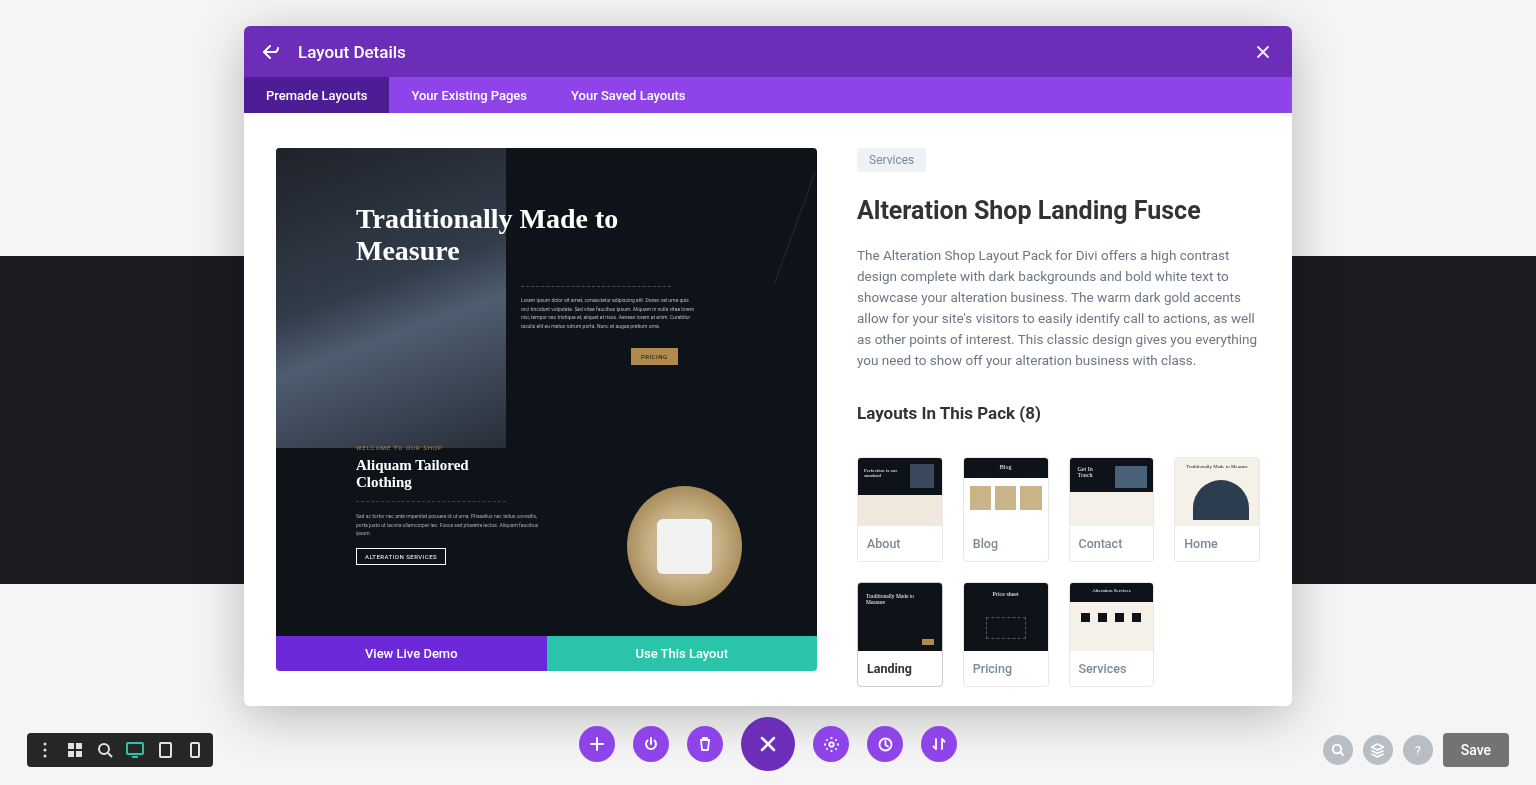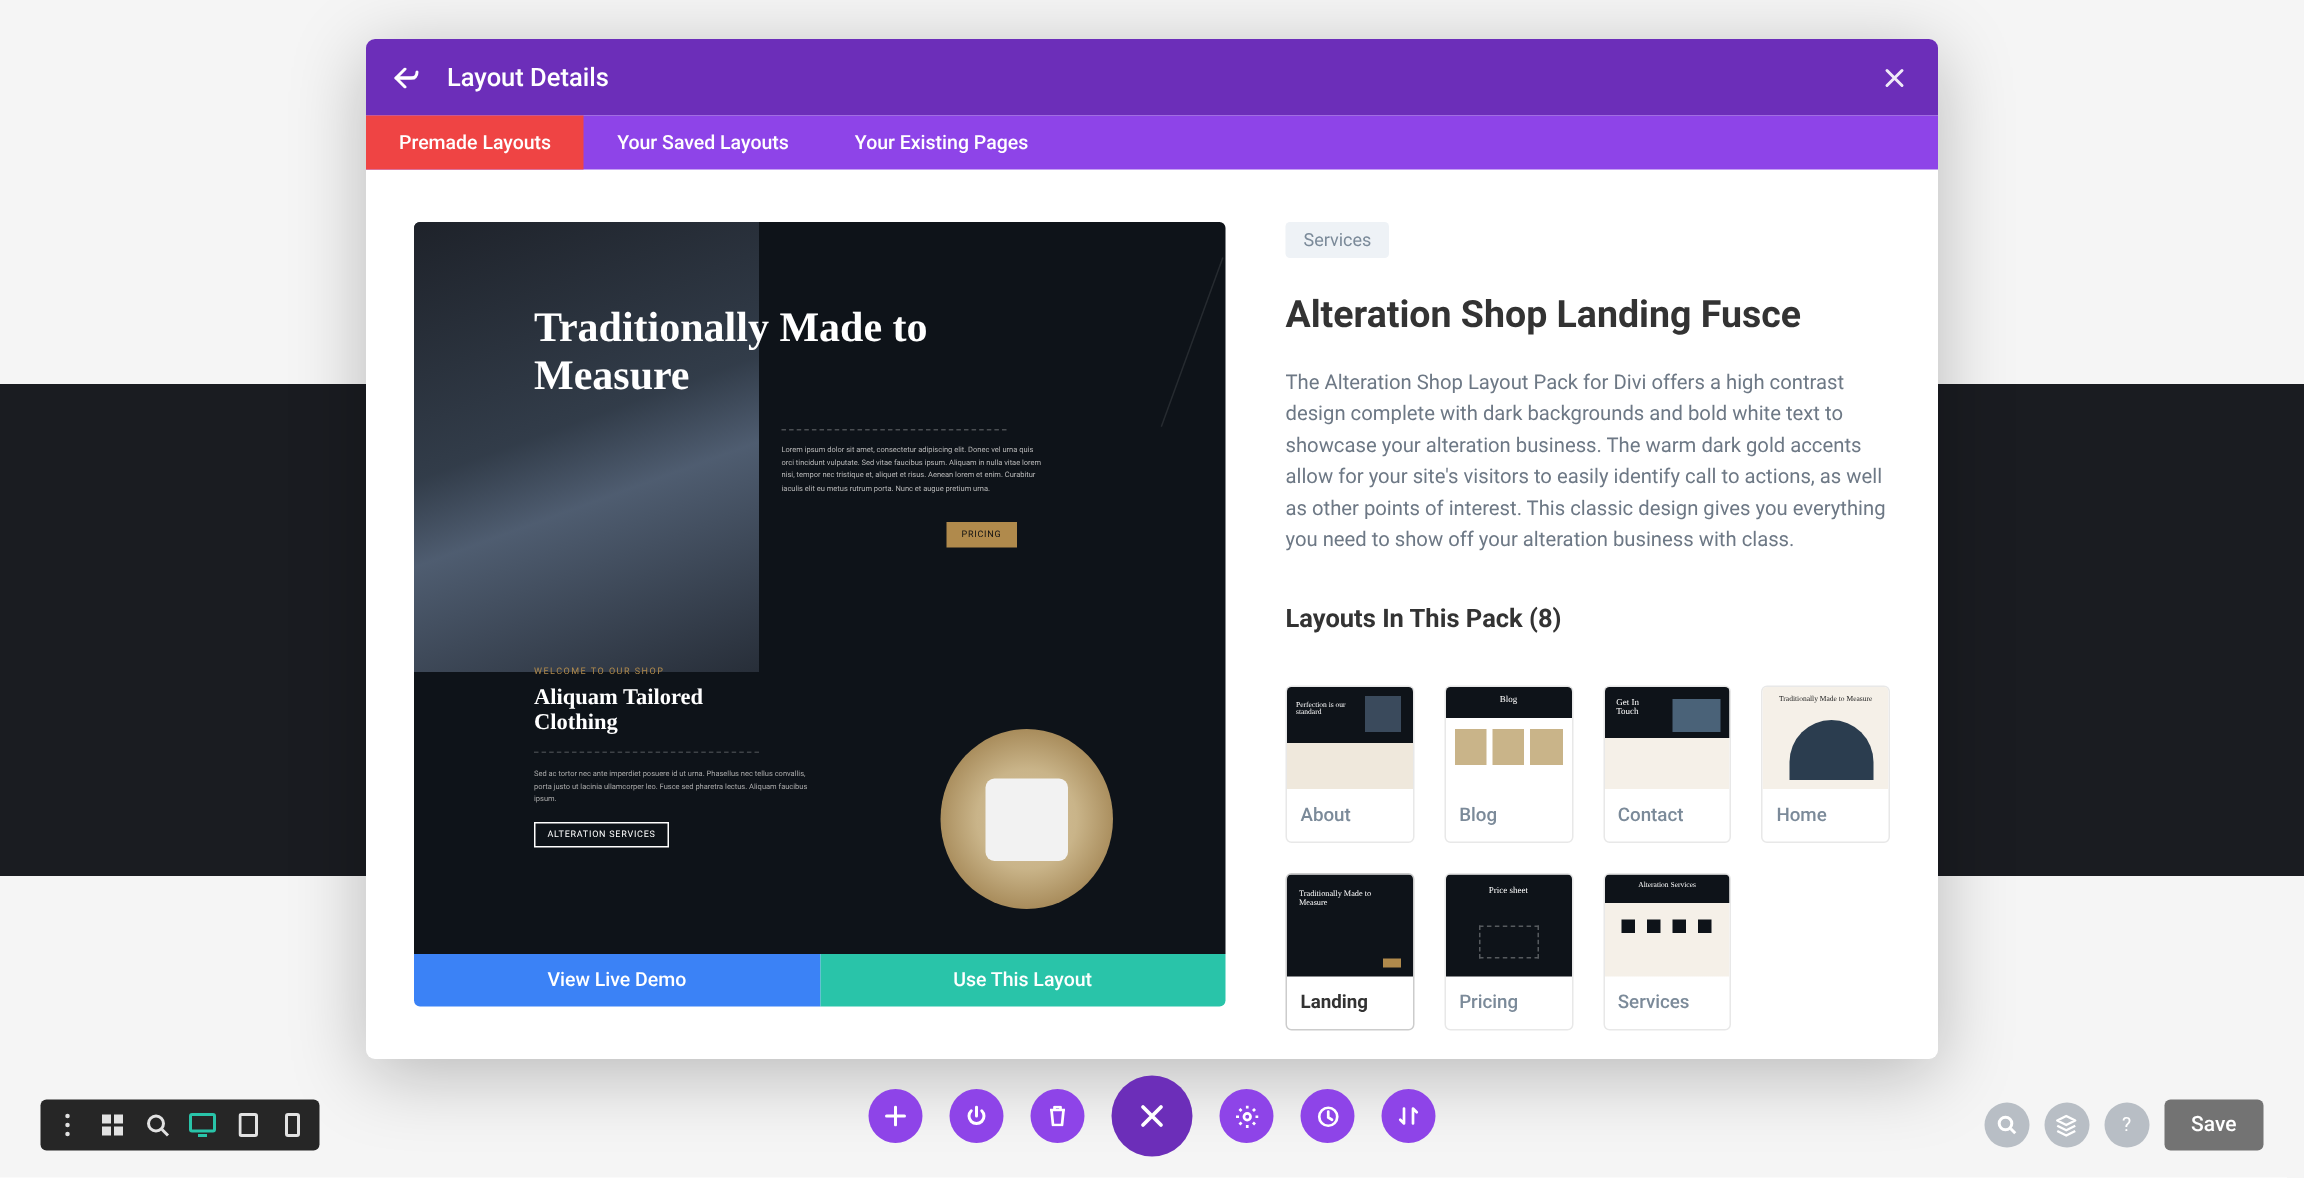--- a/index.html
+++ b/index.html
@@ -21,21 +21,21 @@
 .modal-header .title { font-size: 17px; font-weight: 500; flex: 1; }
 .modal-header .close { font-size: 16px; cursor: pointer; padding: 4px; color:#fff; opacity:.9; }
 
 .modal-tabs {
   background: #8e44e8; display: flex; height: 36px;
 }
 .modal-tabs .tab {
   padding: 0 22px; display: flex; align-items: center; color: #fff; font-size: 13px;
   cursor: pointer; font-weight: 500;
 }
-.modal-tabs .tab.active { background: #ef4444; }
+.modal-tabs .tab.active { background: #4c1d95; }
 
 .modal-body {
   flex: 1; padding: 35px 32px; display: flex; gap: 40px; overflow: auto;
 }
 
 .preview-col { width: 541px; display: flex; flex-direction: column; }
 .preview-frame {
   flex: 1; background: #0e1319; border-radius: 4px 4px 0 0; overflow: hidden; position: relative;
   color: #fff; min-height: 448px;
 }
@@ -52,21 +52,21 @@
 .preview-frame .divider2 { border:none;border-top:1px dashed rgba(255,255,255,.2); width:150px; margin:10px 0; }
 .preview-frame .lorem2 { font-size:5px; color:#a9a9a9; width:190px; line-height:1.7; }
 .preview-frame .btn-outline { display:inline-block; border:1px solid #fff; font-size:6px; padding:4px 8px; margin-top:10px; letter-spacing:.5px;}
 .preview-frame .machine { position:absolute; right:75px; bottom:30px; width:115px; height:120px;
   background: radial-gradient(circle at 50% 50%, #d6c09b 0%, #c9b489 40%, #a08250 80%); border-radius:50%; display:flex;align-items:center;justify-content:center;}
 .preview-frame .machine::after{content:''; width:55px;height:55px;background:#f2f2f2;border-radius:6px;}
 .preview-frame .needle { position:absolute; right:20px; top:10px; width:60px;height:120px; opacity:.1; border-right:1px solid #fff; transform:rotate(20deg); }
 
 .preview-actions { display: flex; height:35px; }
 .preview-actions .btn { flex:1; display:flex; align-items:center; justify-content:center; color:#fff; font-size:13px; font-weight:500; cursor:pointer; }
-.btn-blue { background:#3b82f6; border-radius:0 0 0 4px;}
+.btn-blue { background:#6d28d9; border-radius:0 0 0 4px;}
 .btn-green { background:#29c4a9; border-radius:0 0 4px 0;}
 
 .details-col { flex:1; min-width:0; }
 .tag-pill { display:inline-block; background:#eef2f6; color:#7b8a99; font-size:12px; padding:5px 12px; border-radius:3px; margin-bottom:24px;}
 .layout-title { font-size:25px; font-weight:700; color:#333; margin-bottom:20px; }
 .layout-desc { font-size:13.5px; color:#6d7885; line-height:1.55; margin-bottom:32px; }
 .pack-heading { font-size:17px; font-weight:700; color:#333; margin-bottom:34px; }
 
 .pack-grid { display:grid; grid-template-columns: repeat(4, 1fr); gap:20px 20px; }
 .pack-card { border:1px solid #e8e8e8; border-radius:4px; overflow:hidden; cursor:pointer; background:#fff;}
@@ -138,24 +138,24 @@
           <path d="M2 2l10 10M12 2L2 12" stroke="#fff" stroke-width="2" stroke-linecap="round"></path>
         </svg>
     </span>
   </div>
 
   <div class="modal-tabs">
     <div class="tab active">
         <span>Premade Layouts</span>
       </div>
     <div class="tab">
+        <span>Your Existing Pages</span>
+      </div>
+    <div class="tab">
         <span>Your Saved Layouts</span>
-      </div>
-    <div class="tab">
-        <span>Your Existing Pages</span>
       </div>
   </div>
 
   <div class="modal-body">
 
     <div class="preview-col">
       <div class="preview-frame">
         <div class="hand-img"></div>
         <div class="needle"></div>
         <div class="hero-top">

